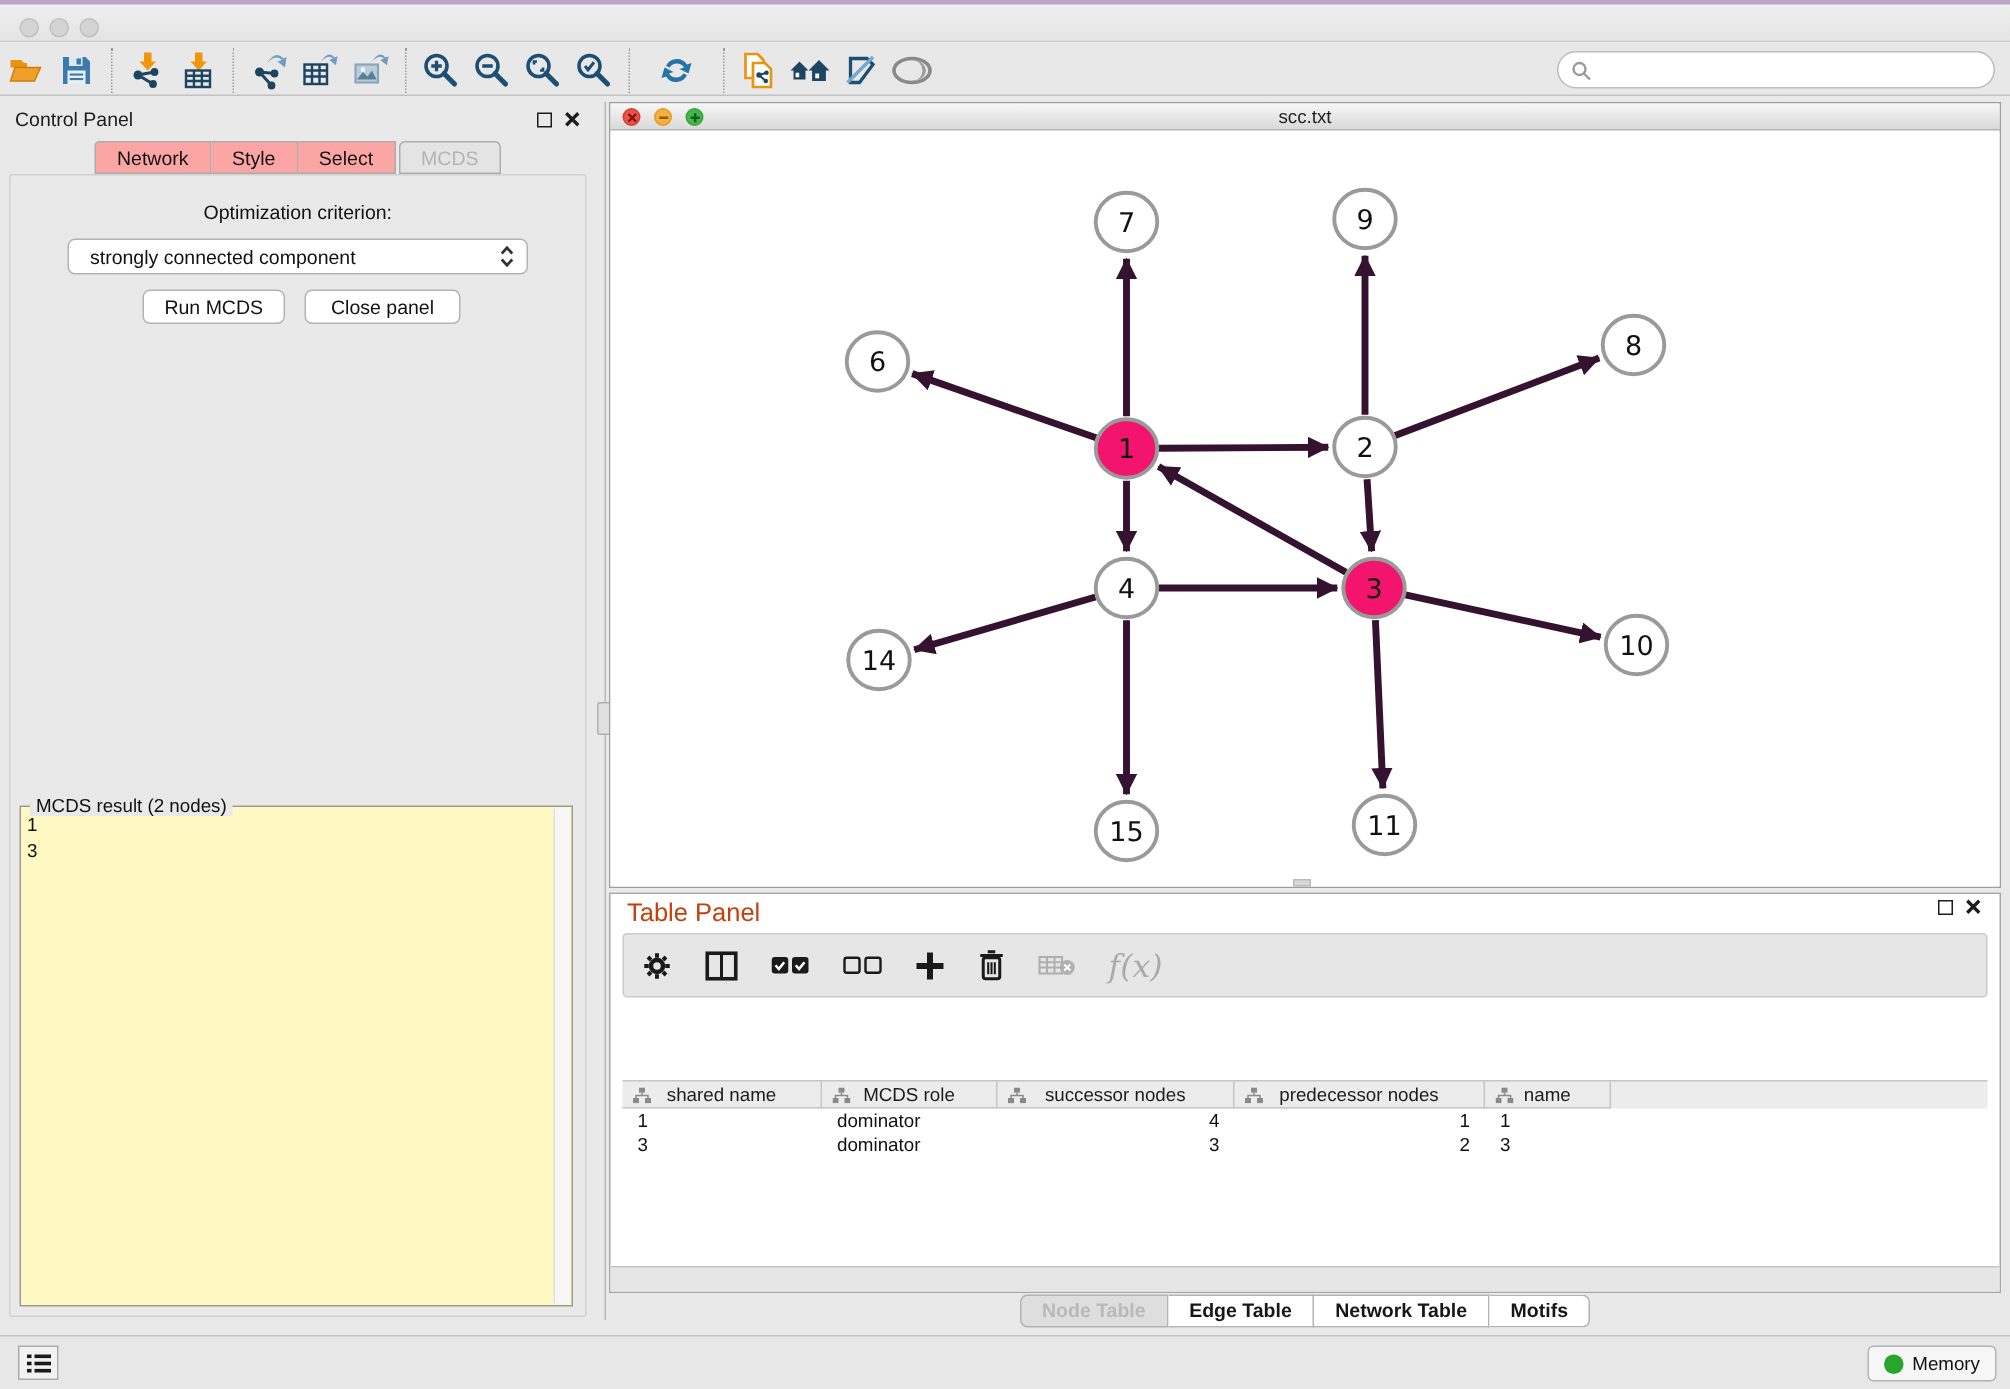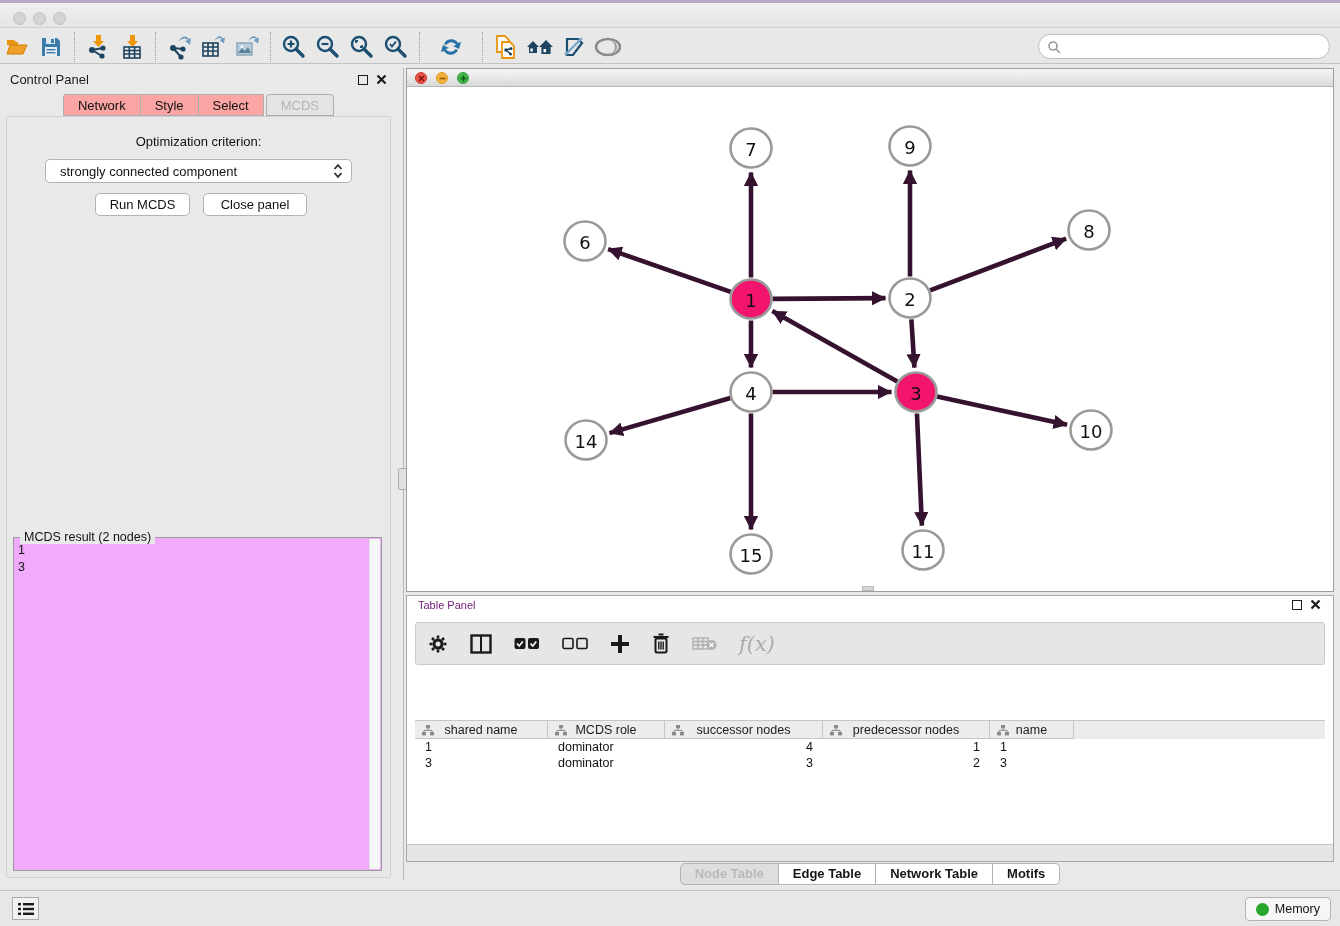--- a/index.html
+++ b/index.html
@@ -45,21 +45,21 @@
   #criterion-select { position:absolute; left:38px; right:38px; top:42px; height:24px;
     background:#fff; border:1px solid #b3b3b3; border-radius:5px; display:flex;
     align-items:center; padding:0 8px 0 14px; font-size:13px; color:#111; }
   #criterion-select .sel-txt { flex:1; }
   .cp-btn { position:absolute; top:76px; height:23px; background:#fff;
     border:1px solid #b3b3b3; border-radius:5px; font-size:13px; color:#111;
     display:flex; align-items:center; justify-content:center; }
   #run-btn { left:88px; width:95px; }
   #close-btn { left:196px; width:104px; }
   #result-box { position:absolute; left:6px; right:8px; top:420px; bottom:6px;
-    border:1px solid #9a9a9a; background:#f0abfc; }
+    border:1px solid #9a9a9a; background:#fef9c3; }
   #result-legend { position:absolute; left:6px; top:-8px; background:#e9e9e9;
     padding:0 4px; font-size:12.5px; color:#111; }
   #result-text { position:absolute; left:4px; top:4px; right:14px; bottom:4px;
     font-size:12.5px; color:#111; white-space:pre; line-height:17px; }
   #result-scroll { position:absolute; right:1px; top:1px; bottom:1px; width:11px;
     background:#f6f6f6; border-left:1px solid #e0e0e0; }
 
   
   #v-splitter { position:absolute; left:403px; top:68px; width:1px; height:812px; background:#b8b8b8; }
   #v-handle { position:absolute; left:398px; top:468px; width:10px; height:22px;
@@ -75,21 +75,21 @@
   .tl { position:absolute; top:3px; width:12px; height:12px; border-radius:50%;
     display:flex; align-items:center; justify-content:center; }
   .tl svg { display:block; }
   #net-canvas { position:absolute; left:0; top:19px; right:0; bottom:0; background:#fff; overflow:hidden; }
   #h-handle { position:absolute; left:455px; bottom:0px; width:12px; height:5px;
     background:#d8d8d8; border:1px solid #bbb; }
 
   
   #table-panel { position:absolute; left:406px; top:595px; width:928px; height:267px;
     background:#fff; border:1px solid #a8a8a8; }
-  #tp-header { position:absolute; left:11px; top:3px; font-size:11px; color:#701a75; }
+  #tp-header { position:absolute; left:11px; top:3px; font-size:17px; color:#c2410c; }
   #tp-toolbar { position:absolute; left:8px; right:8px; top:26px; height:43px;
     background:#e6e6e6; border:1px solid #cacaca; border-radius:3px;
     display:flex; align-items:center; padding-left:12px; gap:22px; }
   #tp-table { position:absolute; left:8px; top:76px; right:8px; }
   #tp-head { display:flex; height:19px; background:#ececec; border-top:1px solid #c6c6c6;margin-top:48px; }
   .th { position:relative; border-right:1px solid #c6c6c6; border-bottom:1px solid #c6c6c6;
     font-size:12.5px; color:#1c1c1c; display:flex; align-items:center; justify-content:center; }
   .th .tree-ic { position:absolute; left:7px; top:4px; }
   .trow { display:flex; height:16px; font-size:12.5px; color:#111; }
   .td { padding:0 10px; line-height:16px; overflow:hidden; white-space:nowrap; }
@@ -309,20 +309,21 @@
     <span class="tl" style="left:29px; background:#f6b13d; border:1px solid #dd9c2b">
         <svg width="7" height="7" viewBox="0 0 7 7">
           <path d="M0.5 3.5 h6" stroke="#8a5d06" stroke-width="1.6"></path>
         </svg>
       </span>
     <span class="tl" style="left:50px; background:#43b64c; border:1px solid #36a23e">
         <svg width="7" height="7" viewBox="0 0 7 7">
           <path d="M0.5 3.5 h6 M3.5 0.5 v6" stroke="#0e5e14" stroke-width="1.6"></path>
         </svg>
       </span>
+    <div class="inner-title">scc.txt</div>
   </div>
   <div id="net-canvas">
     <svg id="graph-svg" width="926" height="505">
         <defs>
           <marker id="arrow" viewBox="0 0 10 10" refX="9.5" refY="5" markerWidth="3.1" markerHeight="3.1" orient="auto">
             <path d="M0,0 L10,5 L0,10 z" fill="#35122f"></path>
           </marker>
         </defs>
         <line x1="344" y1="189.5" x2="344" y2="84.5" stroke="#35122f" stroke-width="4.6" marker-end="url(#arrow)"></line>
         <line x1="323.70323584441155" y1="203.90835951190283" x2="201.12887078194964" y2="161.08117171899445" stroke="#35122f" stroke-width="4.6" marker-end="url(#arrow)"></line>

